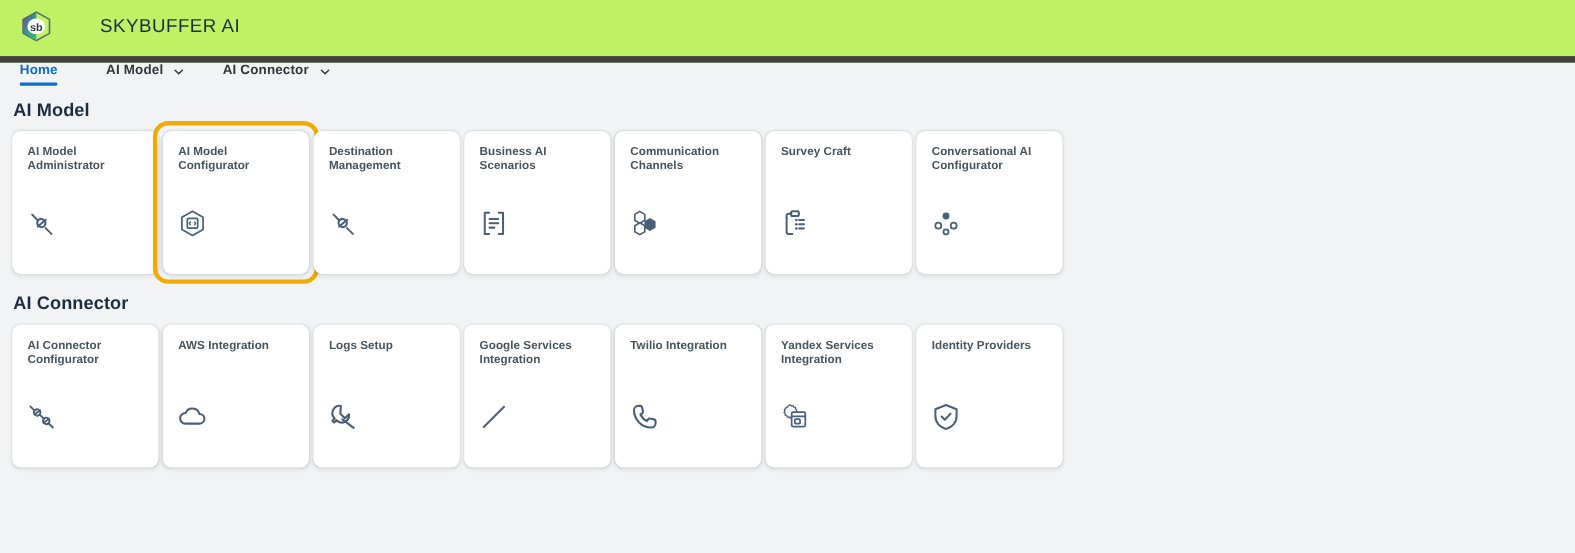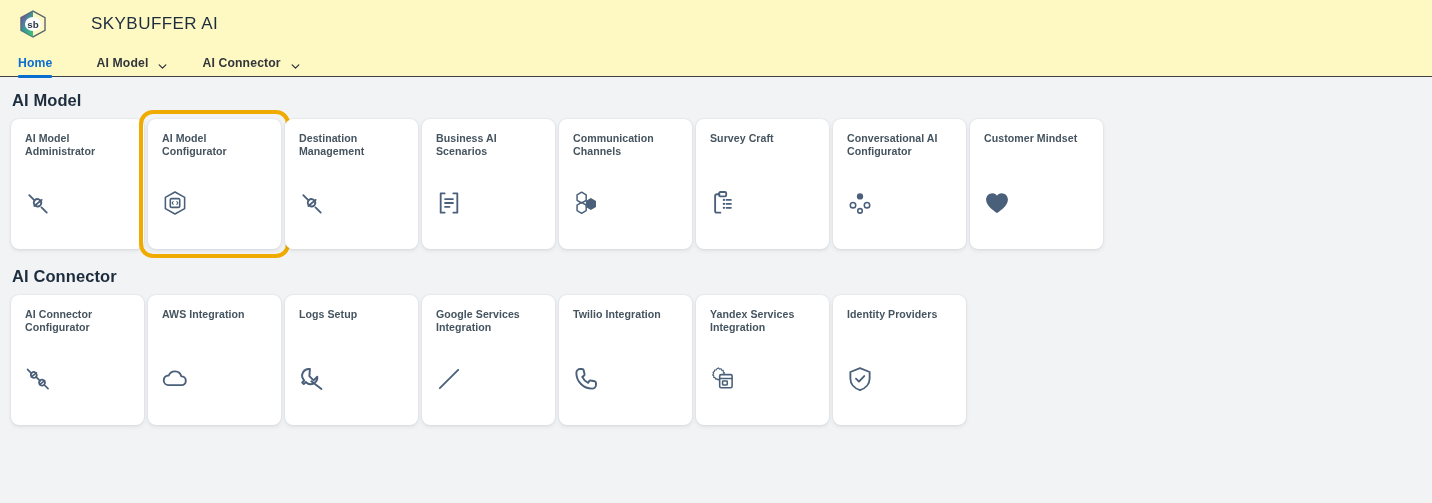--- a/index.html
+++ b/index.html
@@ -11,23 +11,23 @@
     background: #f2f3f5;
     font-family: "Liberation Sans", "DejaVu Sans", sans-serif;
     -webkit-font-smoothing: antialiased;
   }
 
   
   .shell-header {
     position: absolute;
     top: 0; left: 0;
     width: 1432px;
-    height: 77px;
-    background: #fef9c3;
-    border-bottom: 1px solid #404040;
+    height: 57px;
+    background: #bef264;
+    border-bottom: 6px solid #404040;
   }
   .brand-row {
     position: absolute;
     top: 9px; left: 18px;
     display: flex;
     align-items: center;
     gap: 11px;
   }
   .brand-logo { width: 30px; height: 30px; display: block; }
   .brand-title {
@@ -306,30 +306,20 @@
                 <g stroke="currentColor" stroke-width="1.8" fill="none">
                   <circle cx="16" cy="8.5" r="3.6" fill="currentColor" stroke="none"></circle>
                   <circle cx="8" cy="18.5" r="3.1"></circle>
                   <circle cx="24" cy="18.5" r="3.1"></circle>
                   <circle cx="16" cy="25" r="2.6"></circle>
                 </g>
               </svg>
             </span>
           </div>
         </div>
-        <div class="tile-slot">
-          <div class="tile">
-            <div class="tile-label">Customer Mindset</div>
-            <span class="tile-icon">
-              <svg viewBox="0 0 32 32">
-                <path fill="currentColor" d="M16 27.5 C16 27.5 3.5 20 3.5 12.3 C3.5 8 6.8 4.8 10.8 4.8 C13.2 4.8 15.1 6 16 7.6 C16.9 6 18.8 4.8 21.2 4.8 C25.2 4.8 28.5 8 28.5 12.3 C28.5 20 16 27.5 16 27.5 Z"></path>
-              </svg>
-            </span>
-          </div>
-        </div>
       </div>
   </div>
 
   <div class="section">
     <div class="section-title">AI Connector</div>
     <div class="tile-row" id="row-1">
         <div class="tile-slot">
           <div class="tile">
             <div class="tile-label">AI Connector
 Configurator</div>

